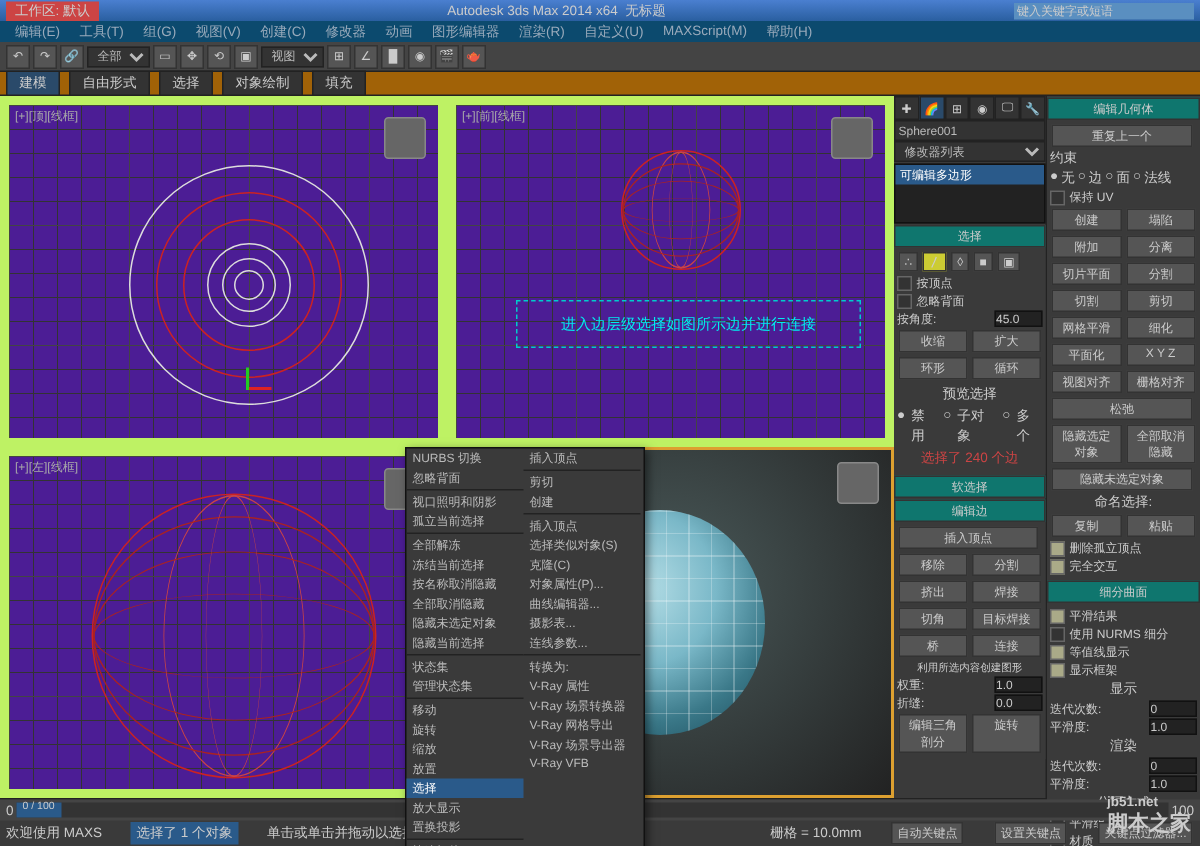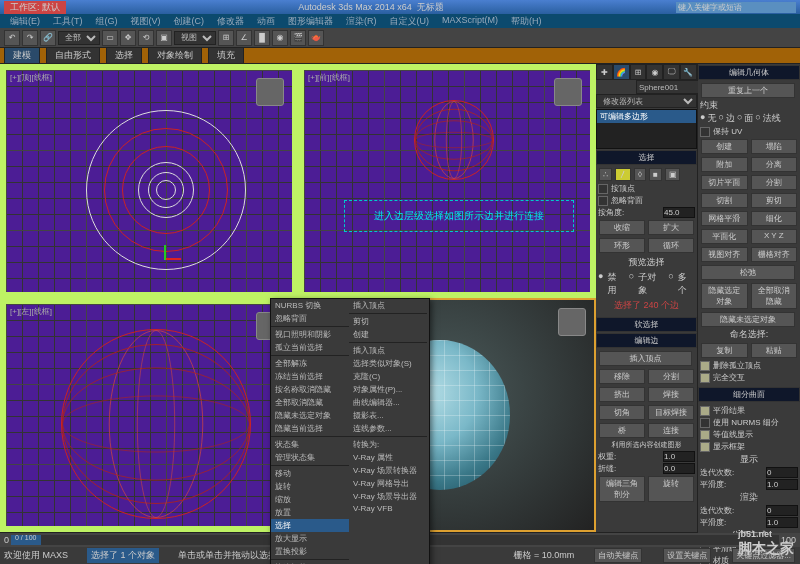--- a/index.html
+++ b/index.html
@@ -43,21 +43,21 @@
 .context-menu .item{padding:1px 4px;font-size:8px;color:#bbb;text-align:left;white-space:nowrap;overflow:hidden}
 .context-menu .col2 .item{text-align:left}
 .context-menu .item.hl{background:#2a5a8a;color:#fff}
 .context-menu .sep{height:1px;background:#222;margin:1px 0}
 .cmdpanel{width:204px;background:#3a3a3a;display:flex}
 .cmd-left{width:102px;border-right:1px solid #222}
 .cmd-right{width:102px}
 .cmd-tabs{height:16px;display:flex;background:#333}
 .cmd-tabs div{flex:1;border:1px solid #222;display:flex;align-items:center;justify-content:center;font-size:8px}
 .cmd-tabs div.active{background:#2a4a6a}
-.rollout-head{background:#0f172a;padding:1px 4px;font-size:8px;text-align:center;border:1px solid #333;margin-top:1px}
+.rollout-head{background:#0f766e;padding:1px 4px;font-size:8px;text-align:center;border:1px solid #333;margin-top:1px}
 .rollout-body{background:#3a3a3a;padding:2px;font-size:8px}
 .field{display:flex;align-items:center;gap:2px;margin:1px 0}
 .field label{flex:1;font-size:8px}
 .field input{width:32px;height:11px;background:#222;border:1px solid #111;font-size:8px;color:#ccc}
 .btn-sm{background:#555;border:1px solid #333;padding:1px 3px;font-size:8px;display:inline-block;margin:1px;text-align:center}
 .btn-row{display:flex;gap:1px;margin:1px 0}
 .btn-row .btn-sm{flex:1}
 .chk{display:flex;align-items:center;gap:3px;margin:1px 0;font-size:8px}
 .chk::before{content:"";width:8px;height:8px;border:1px solid #666;background:#333}
 .chk.on::before{background:#aa8}
@@ -186,21 +186,21 @@
   <div class="cmdpanel">
     <div class="cmd-left">
       <div class="cmd-tabs">
         <div>✚</div>
         <div class="active">🌈</div>
         <div>⊞</div>
         <div>◉</div>
         <div>🖵</div>
         <div>🔧</div>
       </div>
-      <input class="tsel" style="width: 100%; height: 14px; margin-left: 40px;" value="Sphere001">
+      <input class="tsel" style="width: 100%; height: 14px;" value="Sphere001">
       <select class="tsel" style="width:100%"><option>修改器列表</option></select>
       <div class="list">
           <div class="list-item">可编辑多边形</div>
         </div>
       <div class="rollout-head">选择</div>
       <div class="rollout-body">
         <div style="display:flex;gap:1px">
           <div class="btn-sm">∴</div>
           <div class="btn-sm" style="background:#cc3">〳</div>
           <div class="btn-sm">◊</div>

